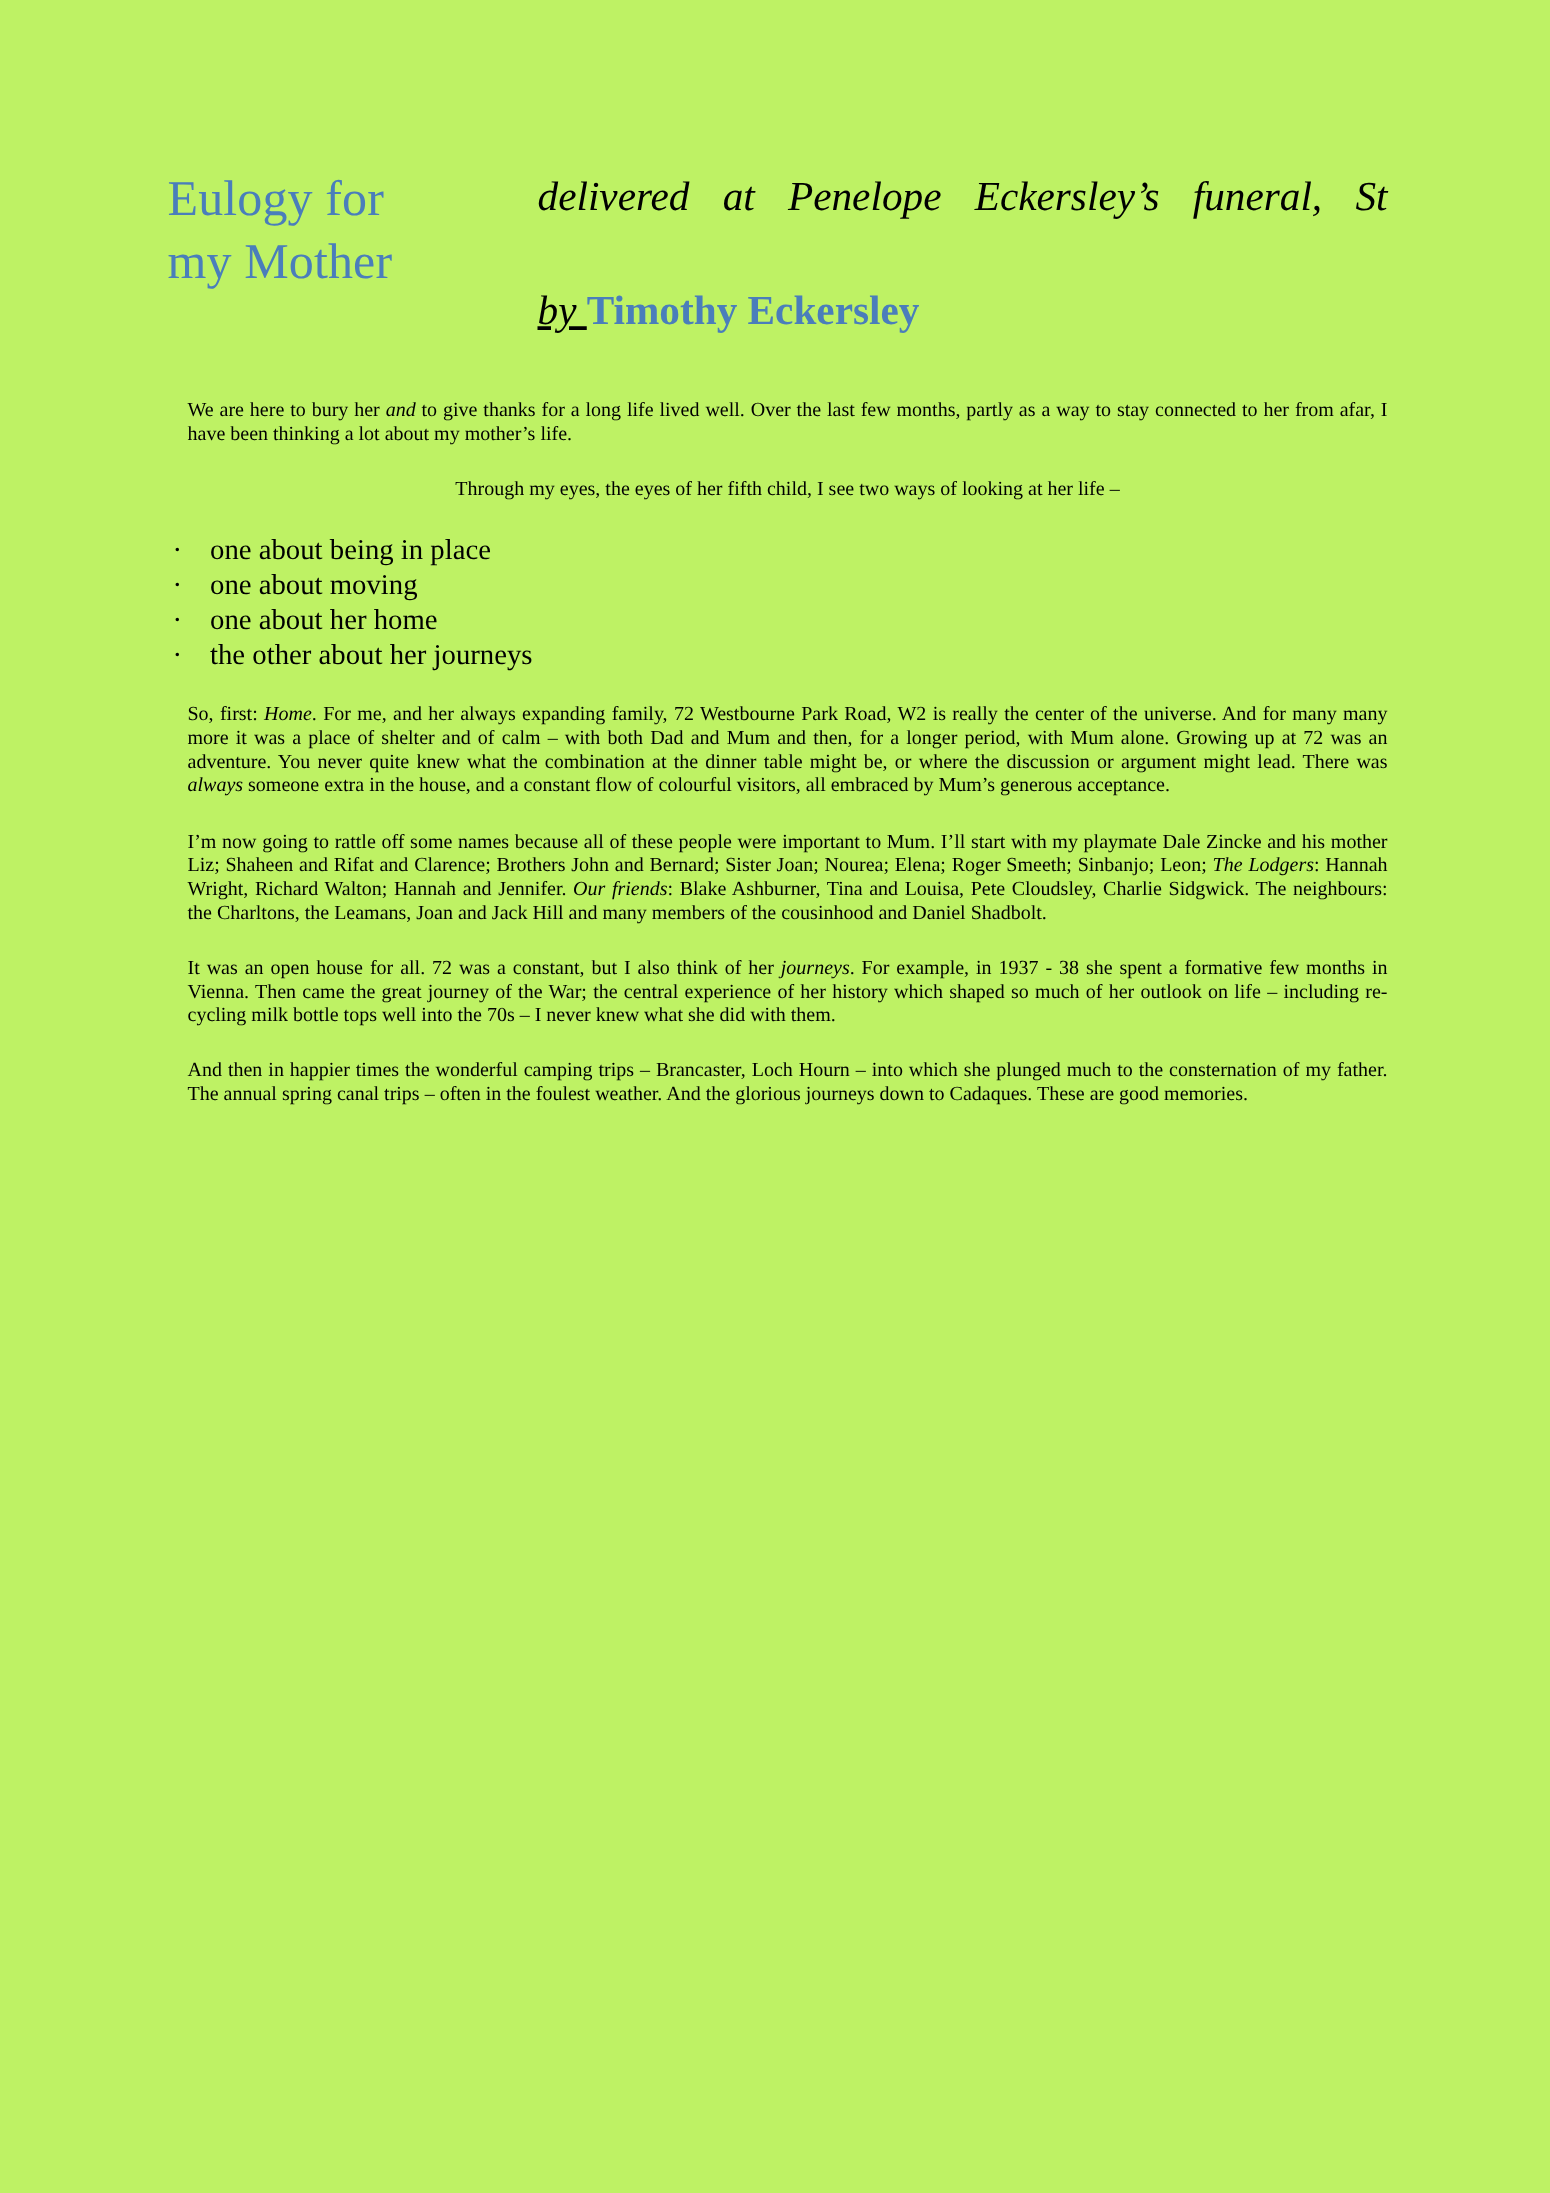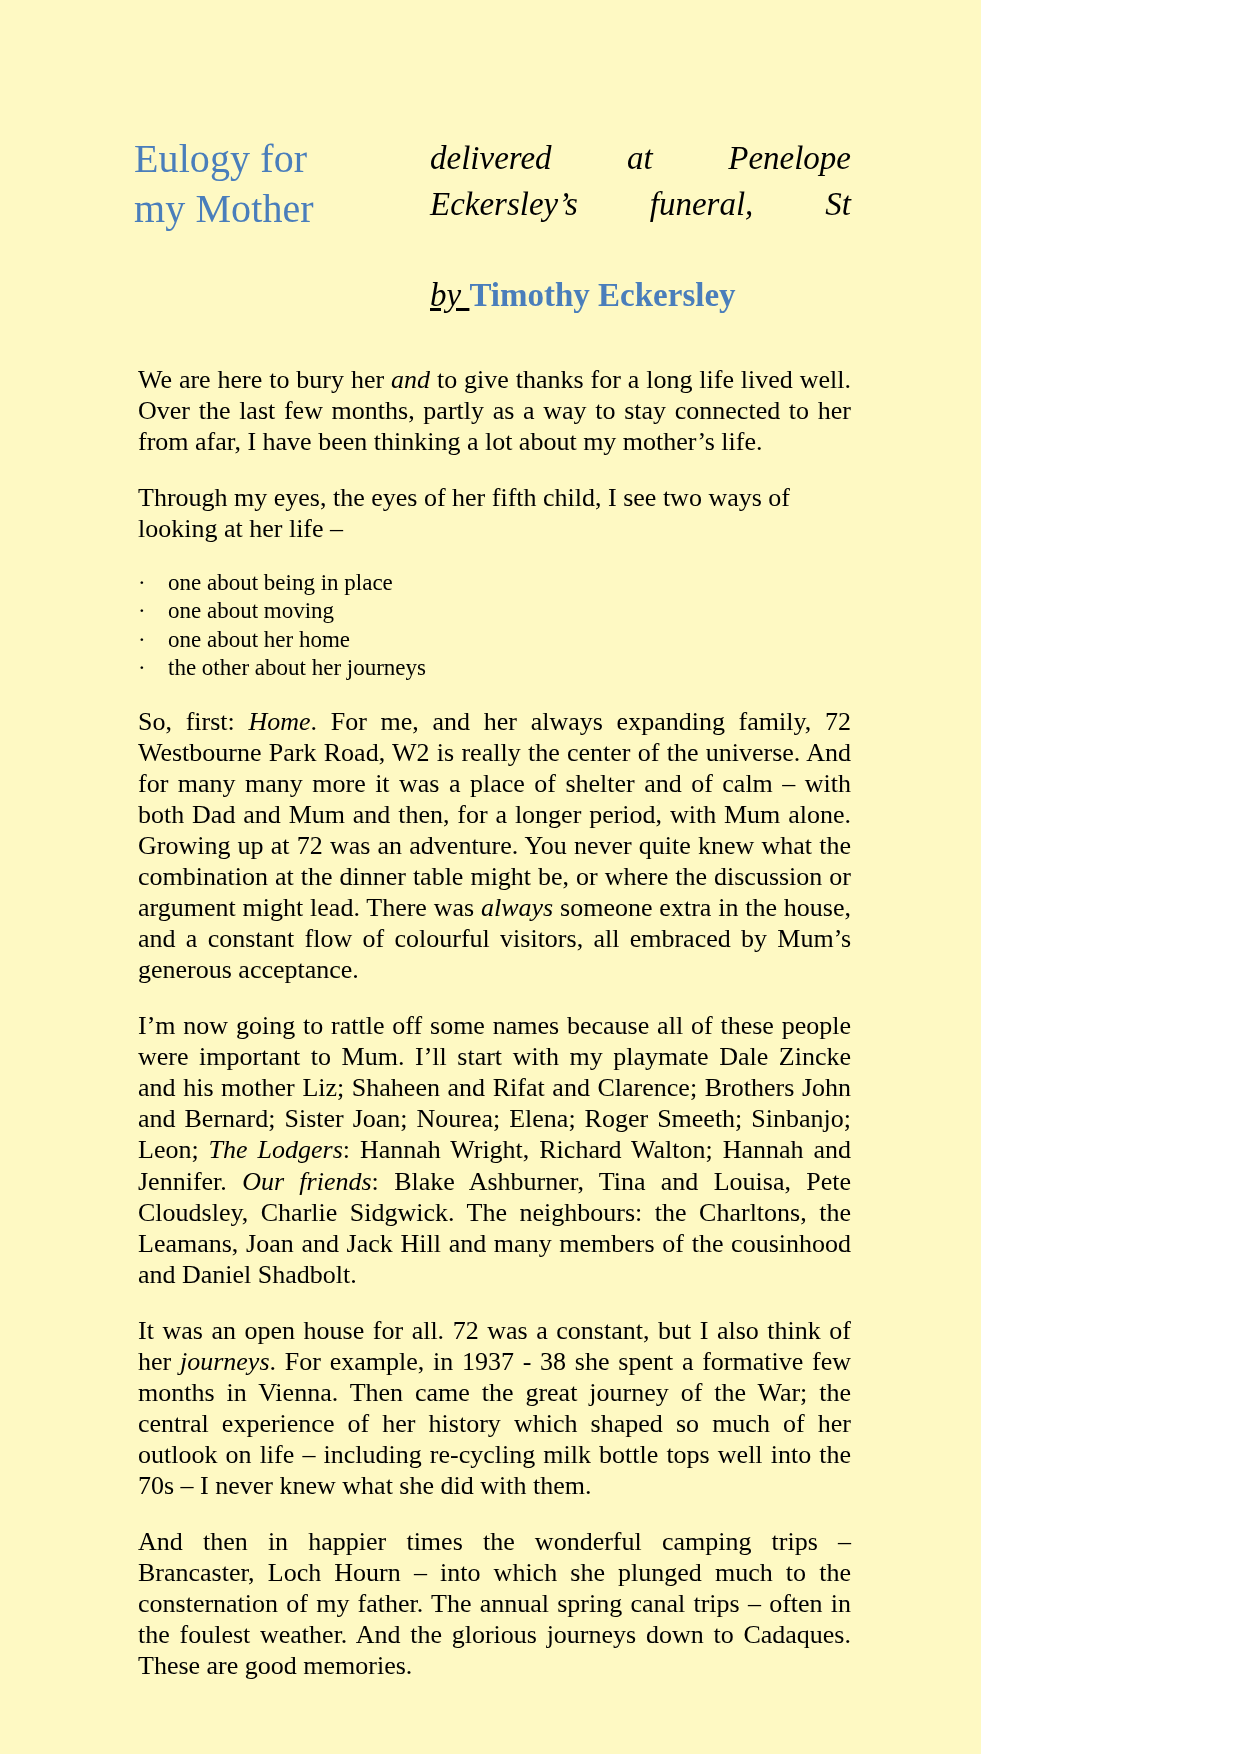--- a/index.html
+++ b/index.html
@@ -9,23 +9,23 @@
   }
   body {
     width: 1240px;
     height: 1754px;
     font-family: "Liberation Serif", "DejaVu Serif", serif;
     color: #000000;
     overflow: hidden;
   }
   .page {
     position: relative;
-    width: 981px;
+    width: 1240px;
     height: 1754px;
-    background: #fef9c3;
+    background: #bef264;
     box-sizing: border-box;
     padding: 128px 130px 0 134px;
   }
   .header {
     display: flex;
     align-items: flex-start;
     margin-bottom: 46px;
   }
   .doc-title {
     flex: 0 0 296px;
@@ -65,32 +65,32 @@
     font-style: italic;
     color: #000000;
     text-decoration: underline;
   }
   .byline-name {
     color: #4a7ebb;
     font-weight: bold;
     font-style: normal;
   }
   p.body {
-    font-size: 26px;
+    font-size: 16px;
     line-height: 1.195;
     text-align: justify;
     text-justify: inter-word;
-    margin: 0 0 25px 4px;
+    margin: 0 0 25px 16px;
     hyphens: none;
   }
   p.body.last {
     margin-bottom: 0;
   }
   p.body.nojust {
-    text-align: left;
+    text-align: center;
   }
   .bullets {
     list-style: none;
     margin: 0 0 24px 0;
     padding: 0;
   }
   .bullets li {
     font-size: 23px;
     line-height: 1.22;
     position: relative;

